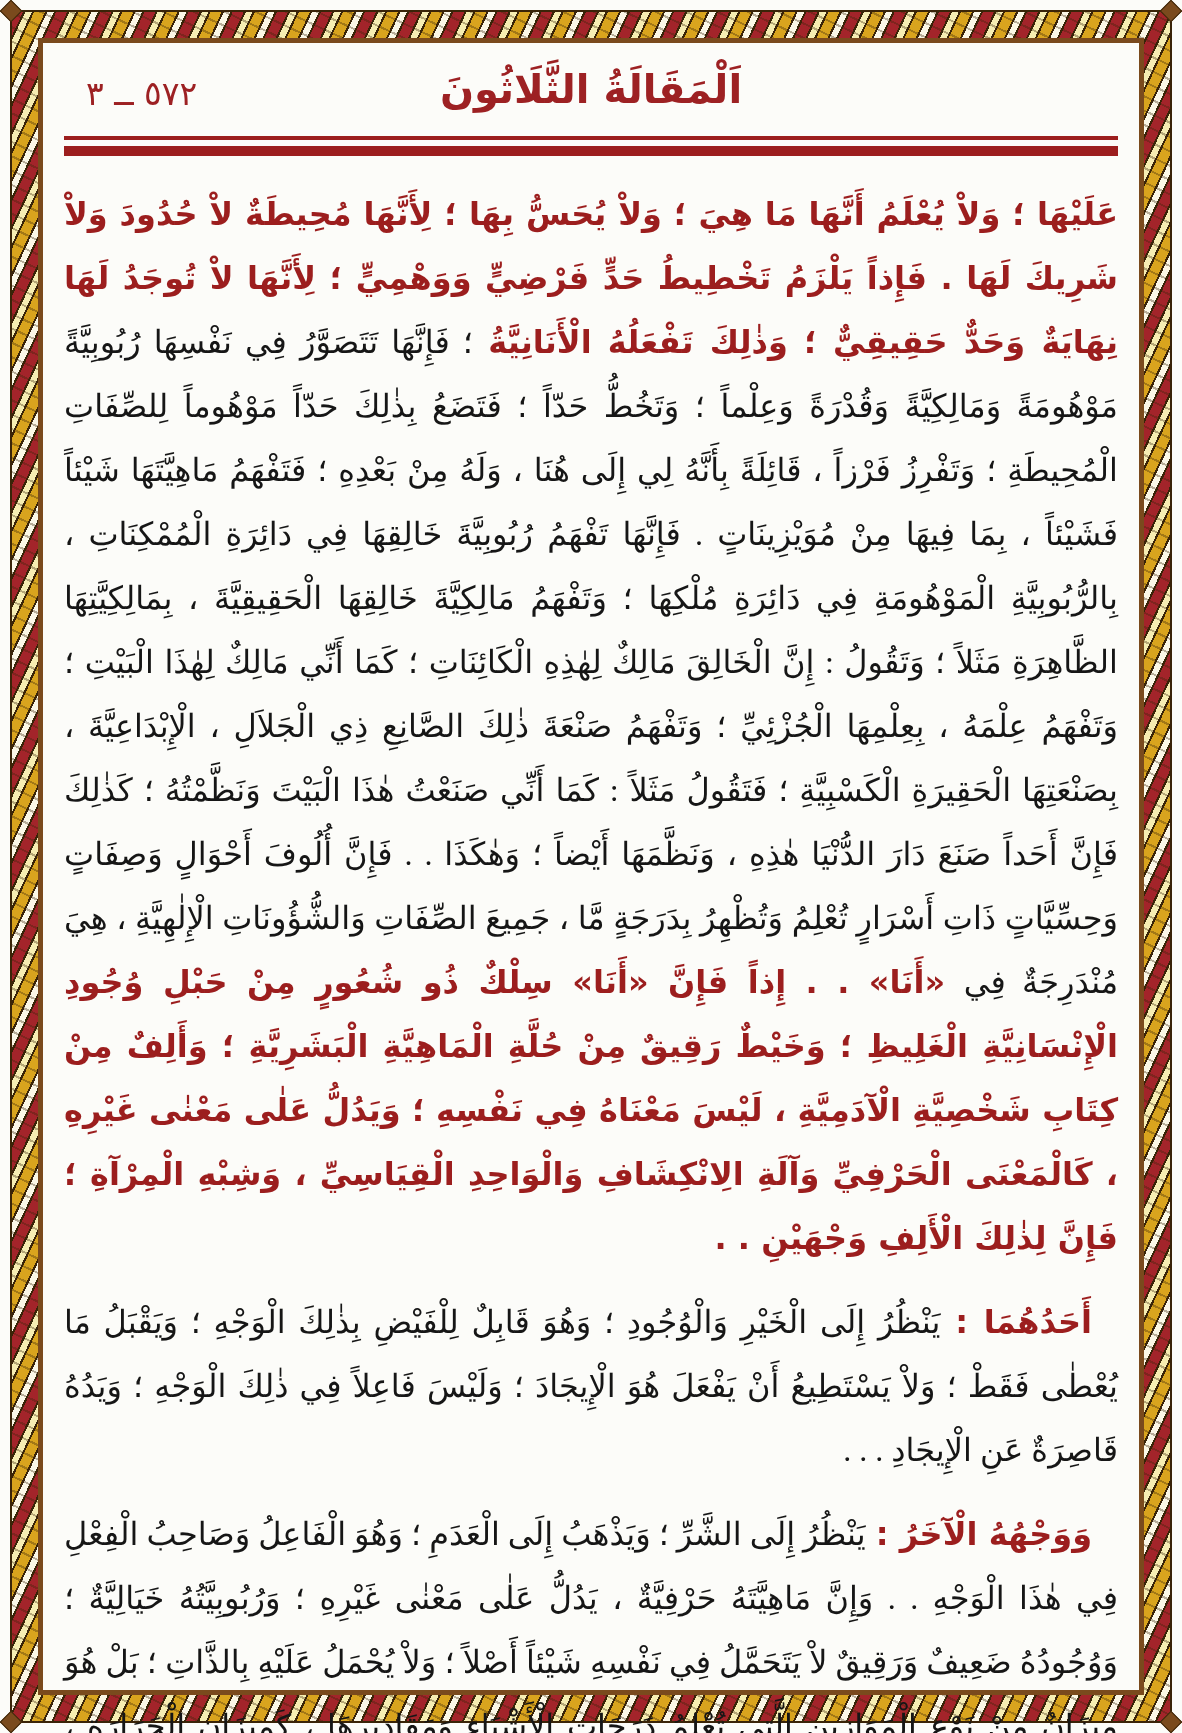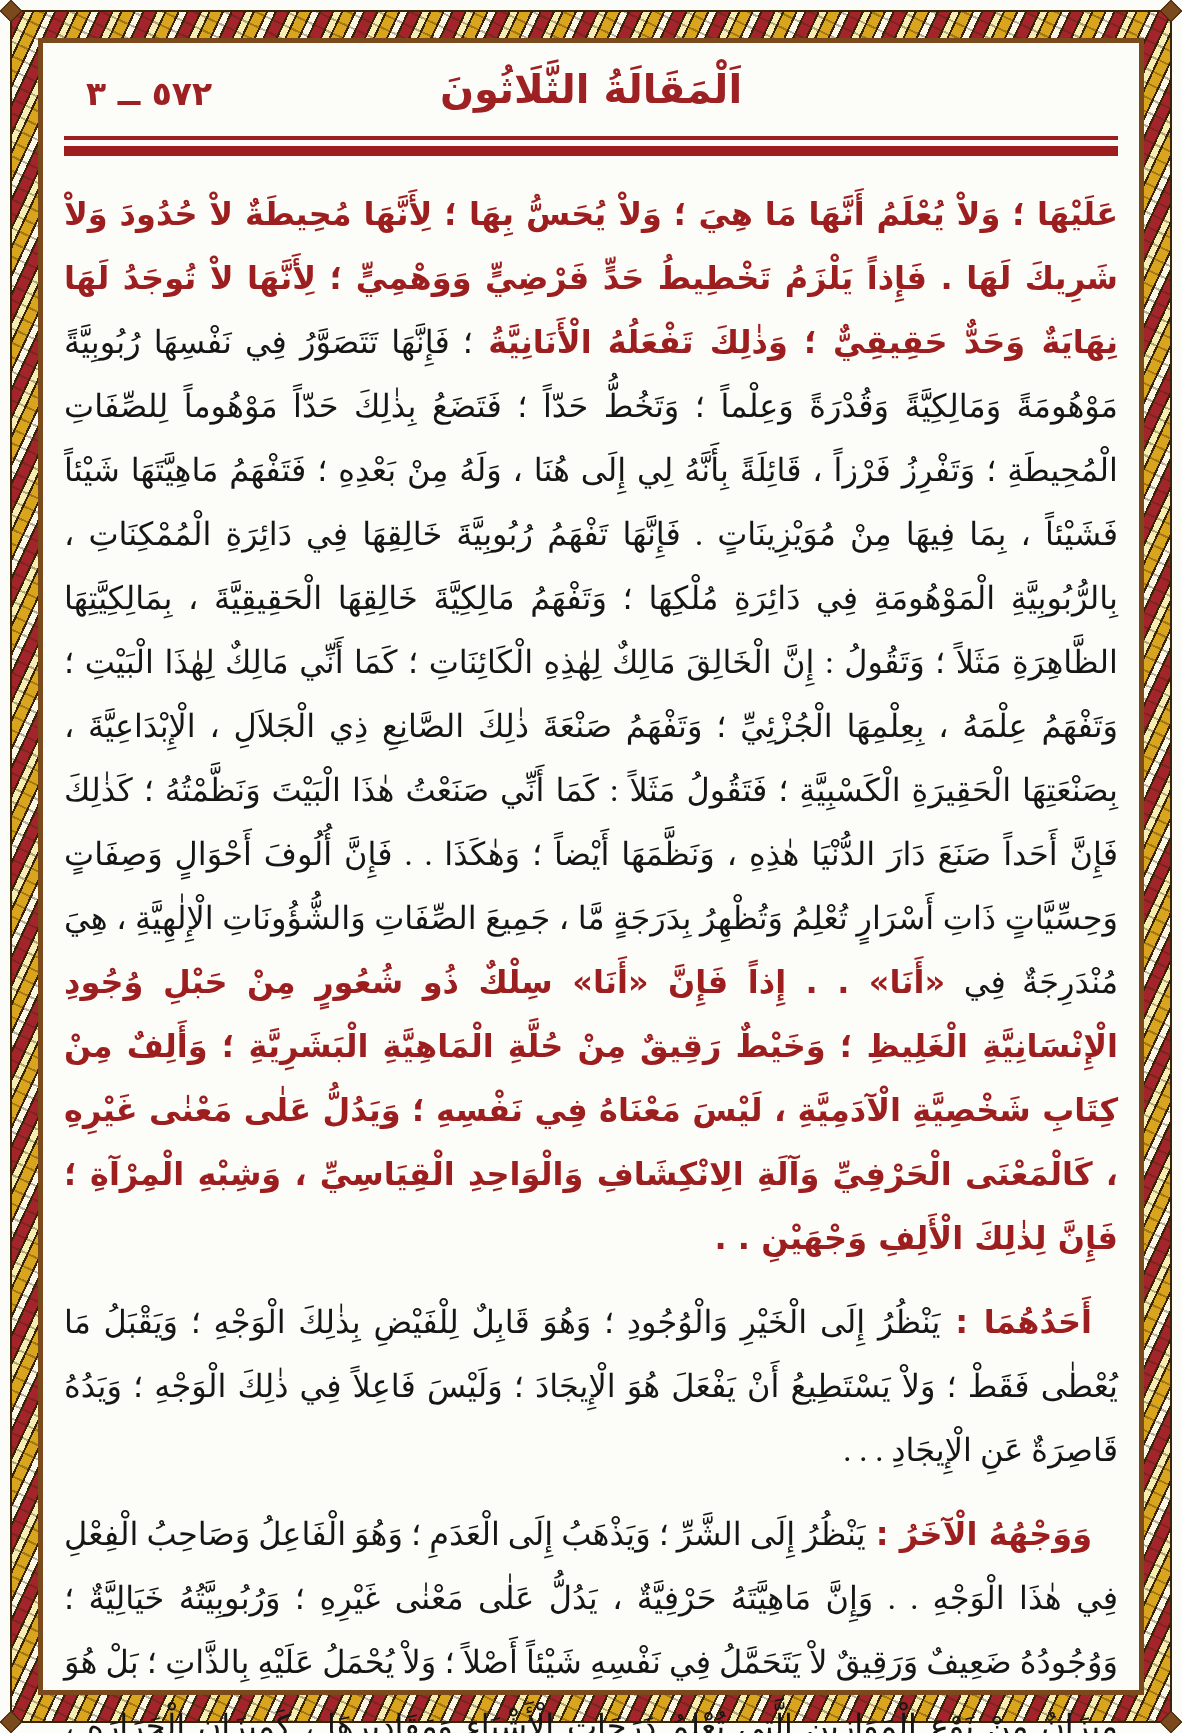--- a/index.html
+++ b/index.html
@@ -57,21 +57,21 @@
   .header { position: relative; height: 84px; direction: rtl; }
   .title {
     position: absolute; left: 0; right: 0; top: 14px;
     text-align: center;
     font-size: 40px; font-weight: bold;
     color: var(--title-red, #9d2123);
     letter-spacing: 1px;
   }
   .pagenum {
     position: absolute; left: 22px; top: 22px; 
-    font-size: 33px; font-weight: bold;
+    font-size: 33px; font-weight: normal;
     color: var(--title-red, #9d2123);
   }
   .rule-thin  { height: 4px;  background: var(--accent-red, #9c1e1e); }
   .rule-thick { height: 10px; background: var(--accent-red, #9c1e1e); margin-top: 6px; }
 
   .body {
     margin-top: 26px;
     direction: rtl;
     text-align: justify;
     font-size: 32px;

